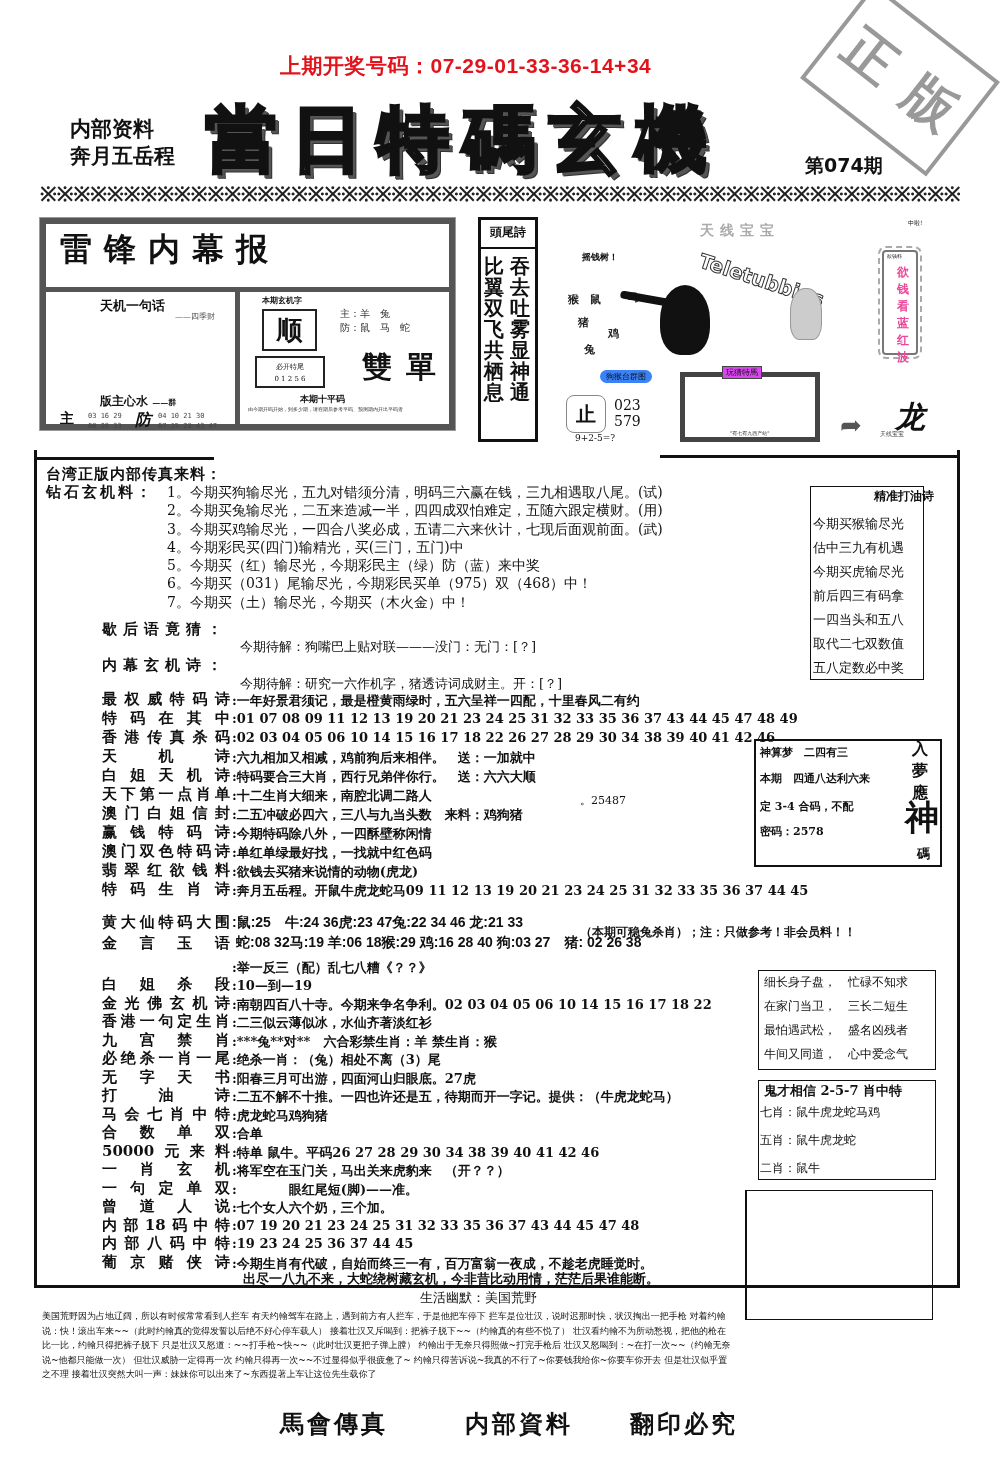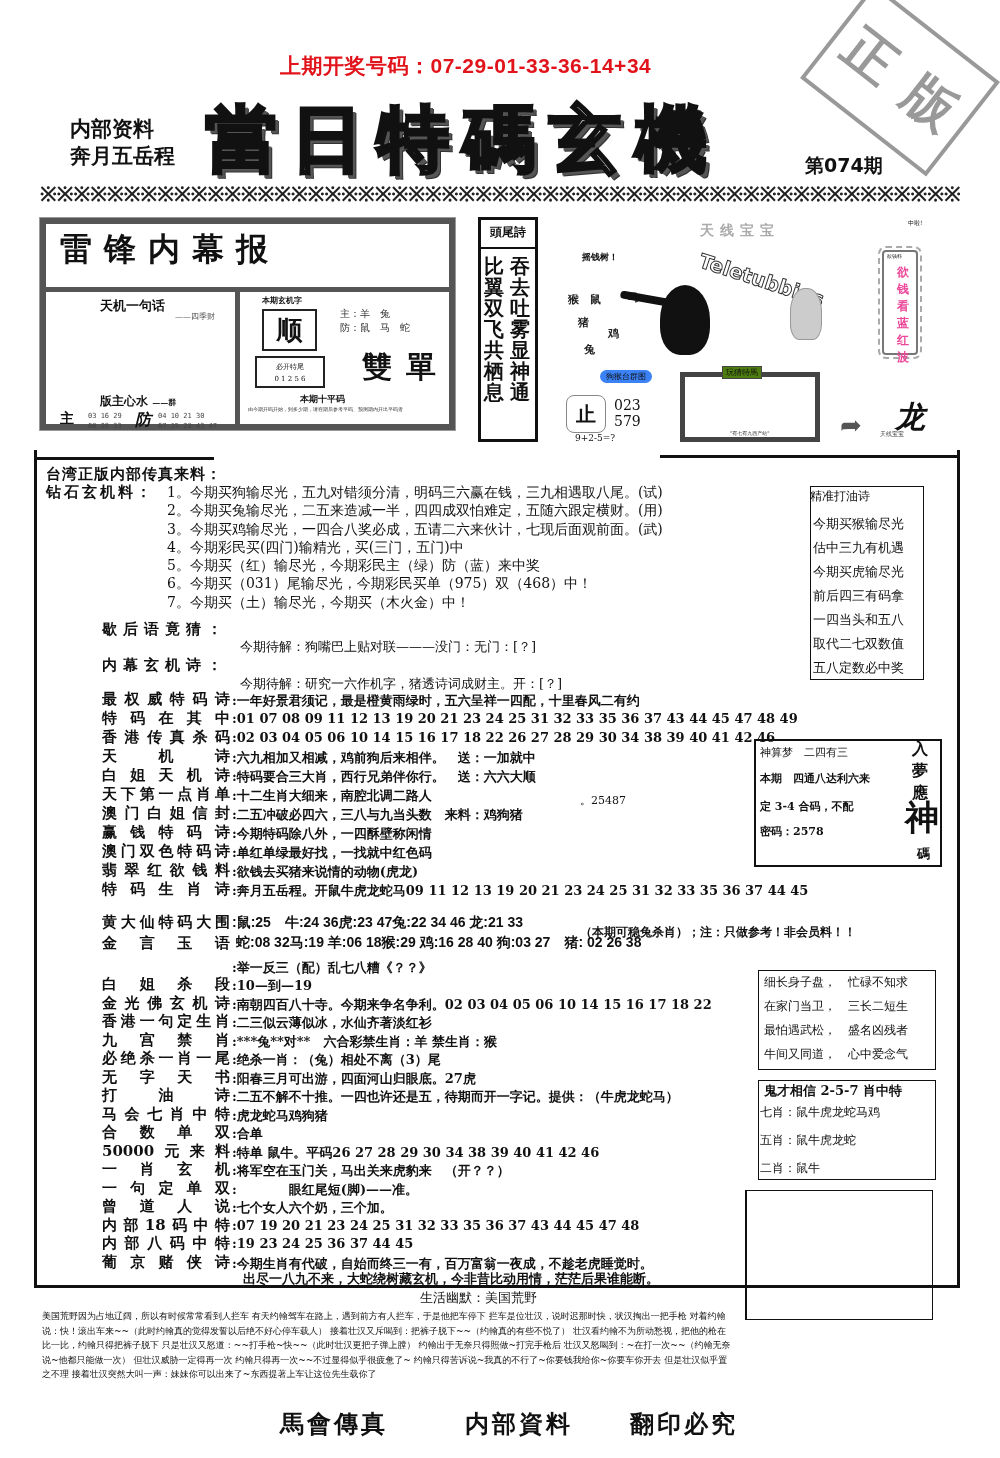--- a/index.html
+++ b/index.html
@@ -44,21 +44,21 @@
   .tele-word { left: 700px; top: 248px; font-family: "DejaVu Sans", sans-serif; font-size: 20px; font-weight: bold; color:#fff; -webkit-text-stroke: 1px #333; transform: rotate(18deg); transform-origin: left; }
   .zodiac-lbl { font-size: 11px; font-weight: bold; color:#222; }
   .teletubby-black { left: 660px; top: 285px; width: 50px; height: 70px; background: #111; border-radius: 50% 50% 40% 40%; }
   .teletubby-black-arm { left: 620px; top: 295px; width: 55px; height: 8px; background:#111; border-radius:4px; transform: rotate(10deg); }
   .teletubby-red { left: 790px; top: 288px; width: 32px; height: 52px; background: #ccc; border-radius: 45% 45% 30% 30%; border:1px solid #999; }
   .jk-tag { left: 600px; top: 370px; font-size: 8px; font-weight: normal; background:#3b82f6; border-radius: 8px; padding: 1px 6px; }
   .stop-badge { left: 566px; top: 395px; width: 40px; height: 38px; border: 1px solid #888; border-radius: 8px; font-size: 20px; font-weight: bold; text-align:center; line-height: 36px; }
   .stop-nums { left: 614px; top: 397px; font-size: 14px; line-height: 16px; }
   .stop-eq { left: 575px; top: 433px; font-size: 9px; }
   .frame-box { left: 680px; top: 372px; width: 140px; height: 70px; border: 5px solid #444; }
-  .frame-tag { left: 722px; top: 366px; font-size: 8px; background:#4d7c0f; border: 1px solid #444; padding: 0 3px; }
+  .frame-tag { left: 722px; top: 366px; font-size: 8px; background:#d946ef; border: 1px solid #444; padding: 0 3px; }
   .frame-note { left: 730px; top: 430px; font-size: 5px; color:#333; }
   .scroll-box { left: 882px; top: 250px; width: 36px; height: 105px; border: 2px solid #777; border-radius: 4px; outline: 2px dashed #aaa; outline-offset: 2px; }
   .scroll-head { left: 887px; top: 253px; font-size: 5px; }
   .scroll-text { left: 893px; top: 264px; width: 16px; font-size: 12px; font-weight: bold; line-height: 17px; text-align: right; color:#ec4899; }
   .zhongle { left: 908px; top: 219px; font-size: 6px; }
   .dragon { left: 895px; top: 397px; font-size: 30px; font-weight: bold; font-style: italic; }
   .dragon-sub { left: 880px; top: 430px; font-size: 6px; color:#444; }
   .arrow-curve { left: 840px; top: 410px; font-size: 26px; color:#555; }
 
   
@@ -69,21 +69,21 @@
   .hdr-b { left: 46px; top: 483px; font-size: 15px; font-weight: bold; letter-spacing: 3px; }
   .list { left: 167px; top: 483px; font-size: 14px; line-height: 18.3px; white-space: nowrap; }
   .list div { height: 18.3px; }
   .sec-label { font-size: 15px; font-weight: bold; letter-spacing: 6px; }
   .sec-val { font-size: 13px; }
 
   .row-lbl { left: 102px; width: 128px; font-size: 15px; font-weight: bold; text-align-last: justify; text-align: justify; white-space: nowrap; }
   .row-val { left: 232px; font-size: 13px; white-space: nowrap; font-weight: bold; }
 
   .oil-box { left: 810px; top: 486px; width: 114px; height: 194px; border: 1.5px solid #111; }
-  .oil-title { left: 810px; top: 488px; width: 124px; text-align: left; font-size: 12px; font-weight: normal; }
+  .oil-title { left: 810px; top: 488px; width: 124px; text-align: right; font-size: 12px; font-weight: bold; }
   .oil-line { left: 813px; width: 110px; font-size: 13px; text-align: left; }
 
   .dream-box { left: 754px; top: 739px; width: 188px; height: 128px; border: 2px solid #111; }
   .dream-line { left: 760px; font-size: 11px; white-space: nowrap; }
   .dream-big { left: 905px; top: 795px; font-size: 34px; font-weight: bold; }
   .dream-rz { left: 912px; top: 738px; font-size: 16px; font-weight: bold; line-height: 22px; width: 20px; }
   .dream-ma { left: 917px; top: 845px; font-size: 13px; font-weight: bold; }
 
   .poem2-box { left: 758px; top: 970px; width: 178px; height: 100px; border: 1.5px solid #111; }
   .poem2-line { left: 764px; font-size: 12px; white-space: nowrap; }
@@ -269,21 +269,21 @@
 <div class="abs oil-title">精准打油诗</div>
 <div class="abs oil-line" style="top:515px">今期买猴输尽光</div>
 <div class="abs oil-line" style="top:539px">估中三九有机遇</div>
 <div class="abs oil-line" style="top:563px">今期买虎输尽光</div>
 <div class="abs oil-line" style="top:587px">前后四三有码拿</div>
 <div class="abs oil-line" style="top:611px">一四当头和五八</div>
 <div class="abs oil-line" style="top:635px">取代二七双数值</div>
 <div class="abs oil-line" style="top:659px">五八定数必中奖</div>
 
 <div class="abs dream-box"></div>
-<div class="abs dream-line" style="top:745px;font-weight:normal">神算梦　二四有三</div>
+<div class="abs dream-line" style="top:745px;font-weight:bold">神算梦　二四有三</div>
 <div class="abs dream-line" style="top:771px;font-weight:bold">本期　四通八达利六来</div>
 <div class="abs dream-line" style="top:799px;font-weight:bold">定 3-4 合码，不配</div>
 <div class="abs dream-line" style="top:824px;font-weight:bold">密码：2578</div>
 <div class="abs dream-rz">入夢應</div>
 <div class="abs dream-big">神</div>
 <div class="abs dream-ma">碼</div>
 
 <div class="abs poem2-box"></div>
 <div class="abs poem2-line" style="top:974px">细长身子盘，　忙碌不知求</div>
 <div class="abs poem2-line" style="top:998px">在家门当卫，　三长二短生</div>

